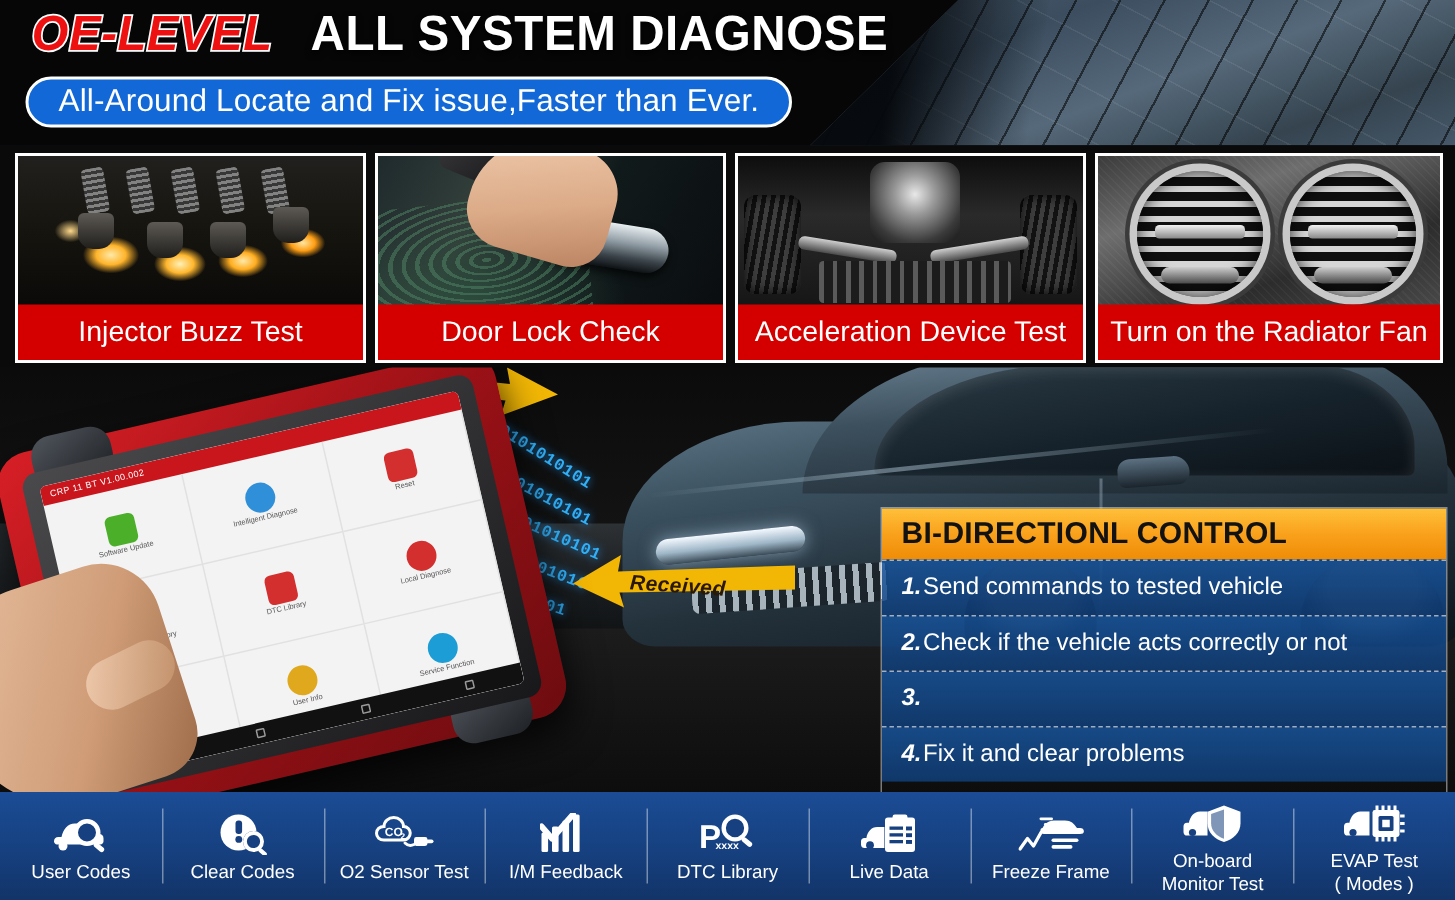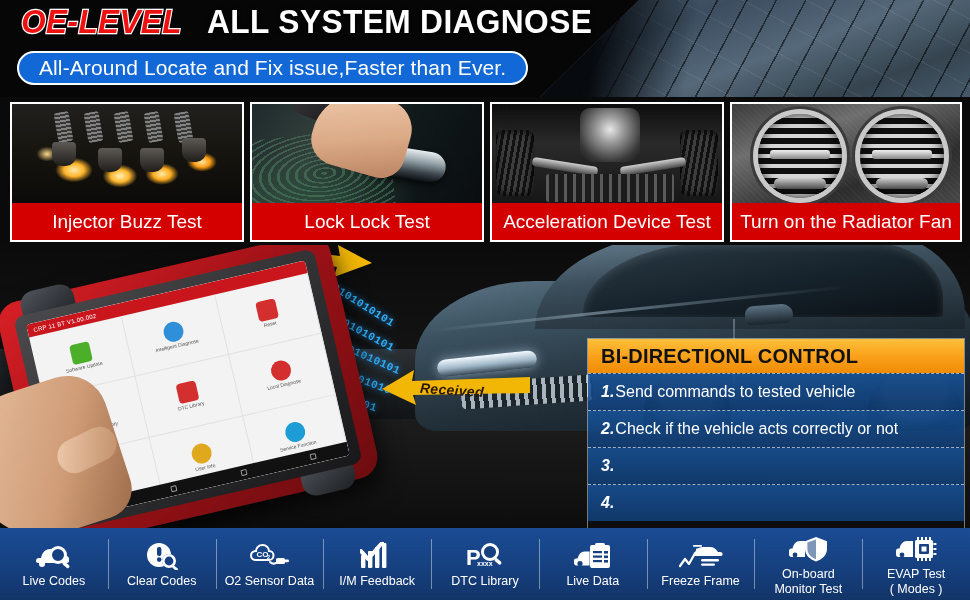--- a/index.html
+++ b/index.html
@@ -290,21 +290,21 @@
 
     <div class="card c2">
       <div class="card-photo">
         <div class="ph-door">
           <div class="door-swirl"></div>
           <div class="door-handle"></div>
           <div class="door-wrist"></div>
           <div class="door-hand"></div>
         </div>
       </div>
-      <div class="card-label">Lock Lock Test</div>
+      <div class="card-label">Door Lock Check</div>
     </div>
 
     <div class="card c4">
       <div class="card-photo">
         <div class="ph-vent">
           <div class="vent" style="left:26px">
             <div class="vent-bar"></div>
               <div class="vent-knob"></div>
           </div>
           <div class="vent" style="left:128px">
@@ -438,37 +438,38 @@
       </div>
       <div class="bidi-row">
         <span class="bidi-num">2.</span>
         <span>Check if the vehicle acts correctly or not</span>
       </div>
       <div class="bidi-row">
         <span class="bidi-num">3.</span>
       </div>
       <div class="bidi-row">
         <span class="bidi-num">4.</span>
+        <span>Fix it and clear problems</span>
       </div>
     </div>
   </div>
 
   <div class="bottombar">
 
     <div class="bi-item">
       <span class="bi-icon">
         <svg width="40" height="26" viewBox="0 0 40 26" fill="#fff">
           <path d="M2 18c0-2 1-3 3-3h2c1-5 4-9 9-9h6c4 0 6 3 8 7h2c2 0 3 1 3 3v2c0 1-1 2-2 2H4c-1 0-2-1-2-2z"></path>
           <circle cx="8" cy="21" r="3"></circle>
           <circle cx="24" cy="12" r="8" fill="#16407f"></circle>
           <path d="M24 3a9 9 0 100 18 9 9 0 000-18zm0 3a6 6 0 110 12 6 6 0 010-12z"></path>
           <rect x="30" y="18" width="8" height="3.4" rx="1.7" transform="rotate(40 30 18)"></rect>
         </svg>
       </span>
-      <span class="bi-label">Live Codes</span>
+      <span class="bi-label">User Codes</span>
     </div>
 
     <div class="bi-item">
       <span class="bi-icon">
         <svg width="34" height="28" viewBox="0 0 34 28" fill="#fff">
           <circle cx="14" cy="13" r="12"></circle>
           <rect x="12" y="5" width="4.4" height="9" rx="2" fill="#16407f"></rect>
           <circle cx="14.2" cy="17.6" r="2.3" fill="#16407f"></circle>
           <circle cx="24" cy="19" r="7" fill="#16407f"></circle>
           <path d="M24 12a7 7 0 100 14 7 7 0 000-14zm0 2.6a4.4 4.4 0 110 8.8 4.4 4.4 0 010-8.8z"></path>
@@ -482,21 +483,21 @@
       <span class="bi-icon">
         <svg width="42" height="28" viewBox="0 0 42 28" fill="none">
           <path d="M8 18c-3 0-5-2-5-4.5S5 9 8 9c0-3.5 3-6 6.5-6S21 5.5 21 9c2.6 0 4.5 2 4.5 4.4S23.6 18 21 18z" stroke="#fff" stroke-width="2" fill="none"></path>
           <text x="8.5" y="15" font-family="Liberation Sans" font-size="8" font-weight="bold" fill="#fff">CO</text>
           <text x="19" y="17" font-family="Liberation Sans" font-size="5.5" font-weight="bold" fill="#fff">2</text>
           <path d="M22 20c2 2 4 2 6 1" stroke="#fff" stroke-width="2" stroke-linecap="round"></path>
           <rect x="28" y="16" width="9" height="6" rx="1.6" fill="#fff"></rect>
           <rect x="36" y="17.6" width="5" height="2.6" rx="1.3" fill="#fff"></rect>
         </svg>
       </span>
-      <span class="bi-label">O2 Sensor Data</span>
+      <span class="bi-label">O2 Sensor Test</span>
     </div>
 
     <div class="bi-item">
       <span class="bi-icon">
         <svg width="34" height="28" viewBox="0 0 34 28" fill="#fff">
           <rect x="1" y="13" width="4.4" height="13" rx="1"></rect>
           <rect x="8" y="9" width="4.4" height="17" rx="1"></rect>
           <rect x="15" y="5" width="4.4" height="21" rx="1"></rect>
           <rect x="22" y="1" width="4.4" height="25" rx="1"></rect>
           <path d="M1 9l7 8L22 1" stroke="#fff" stroke-width="4" fill="none" stroke-linecap="round" stroke-linejoin="round"></path>

